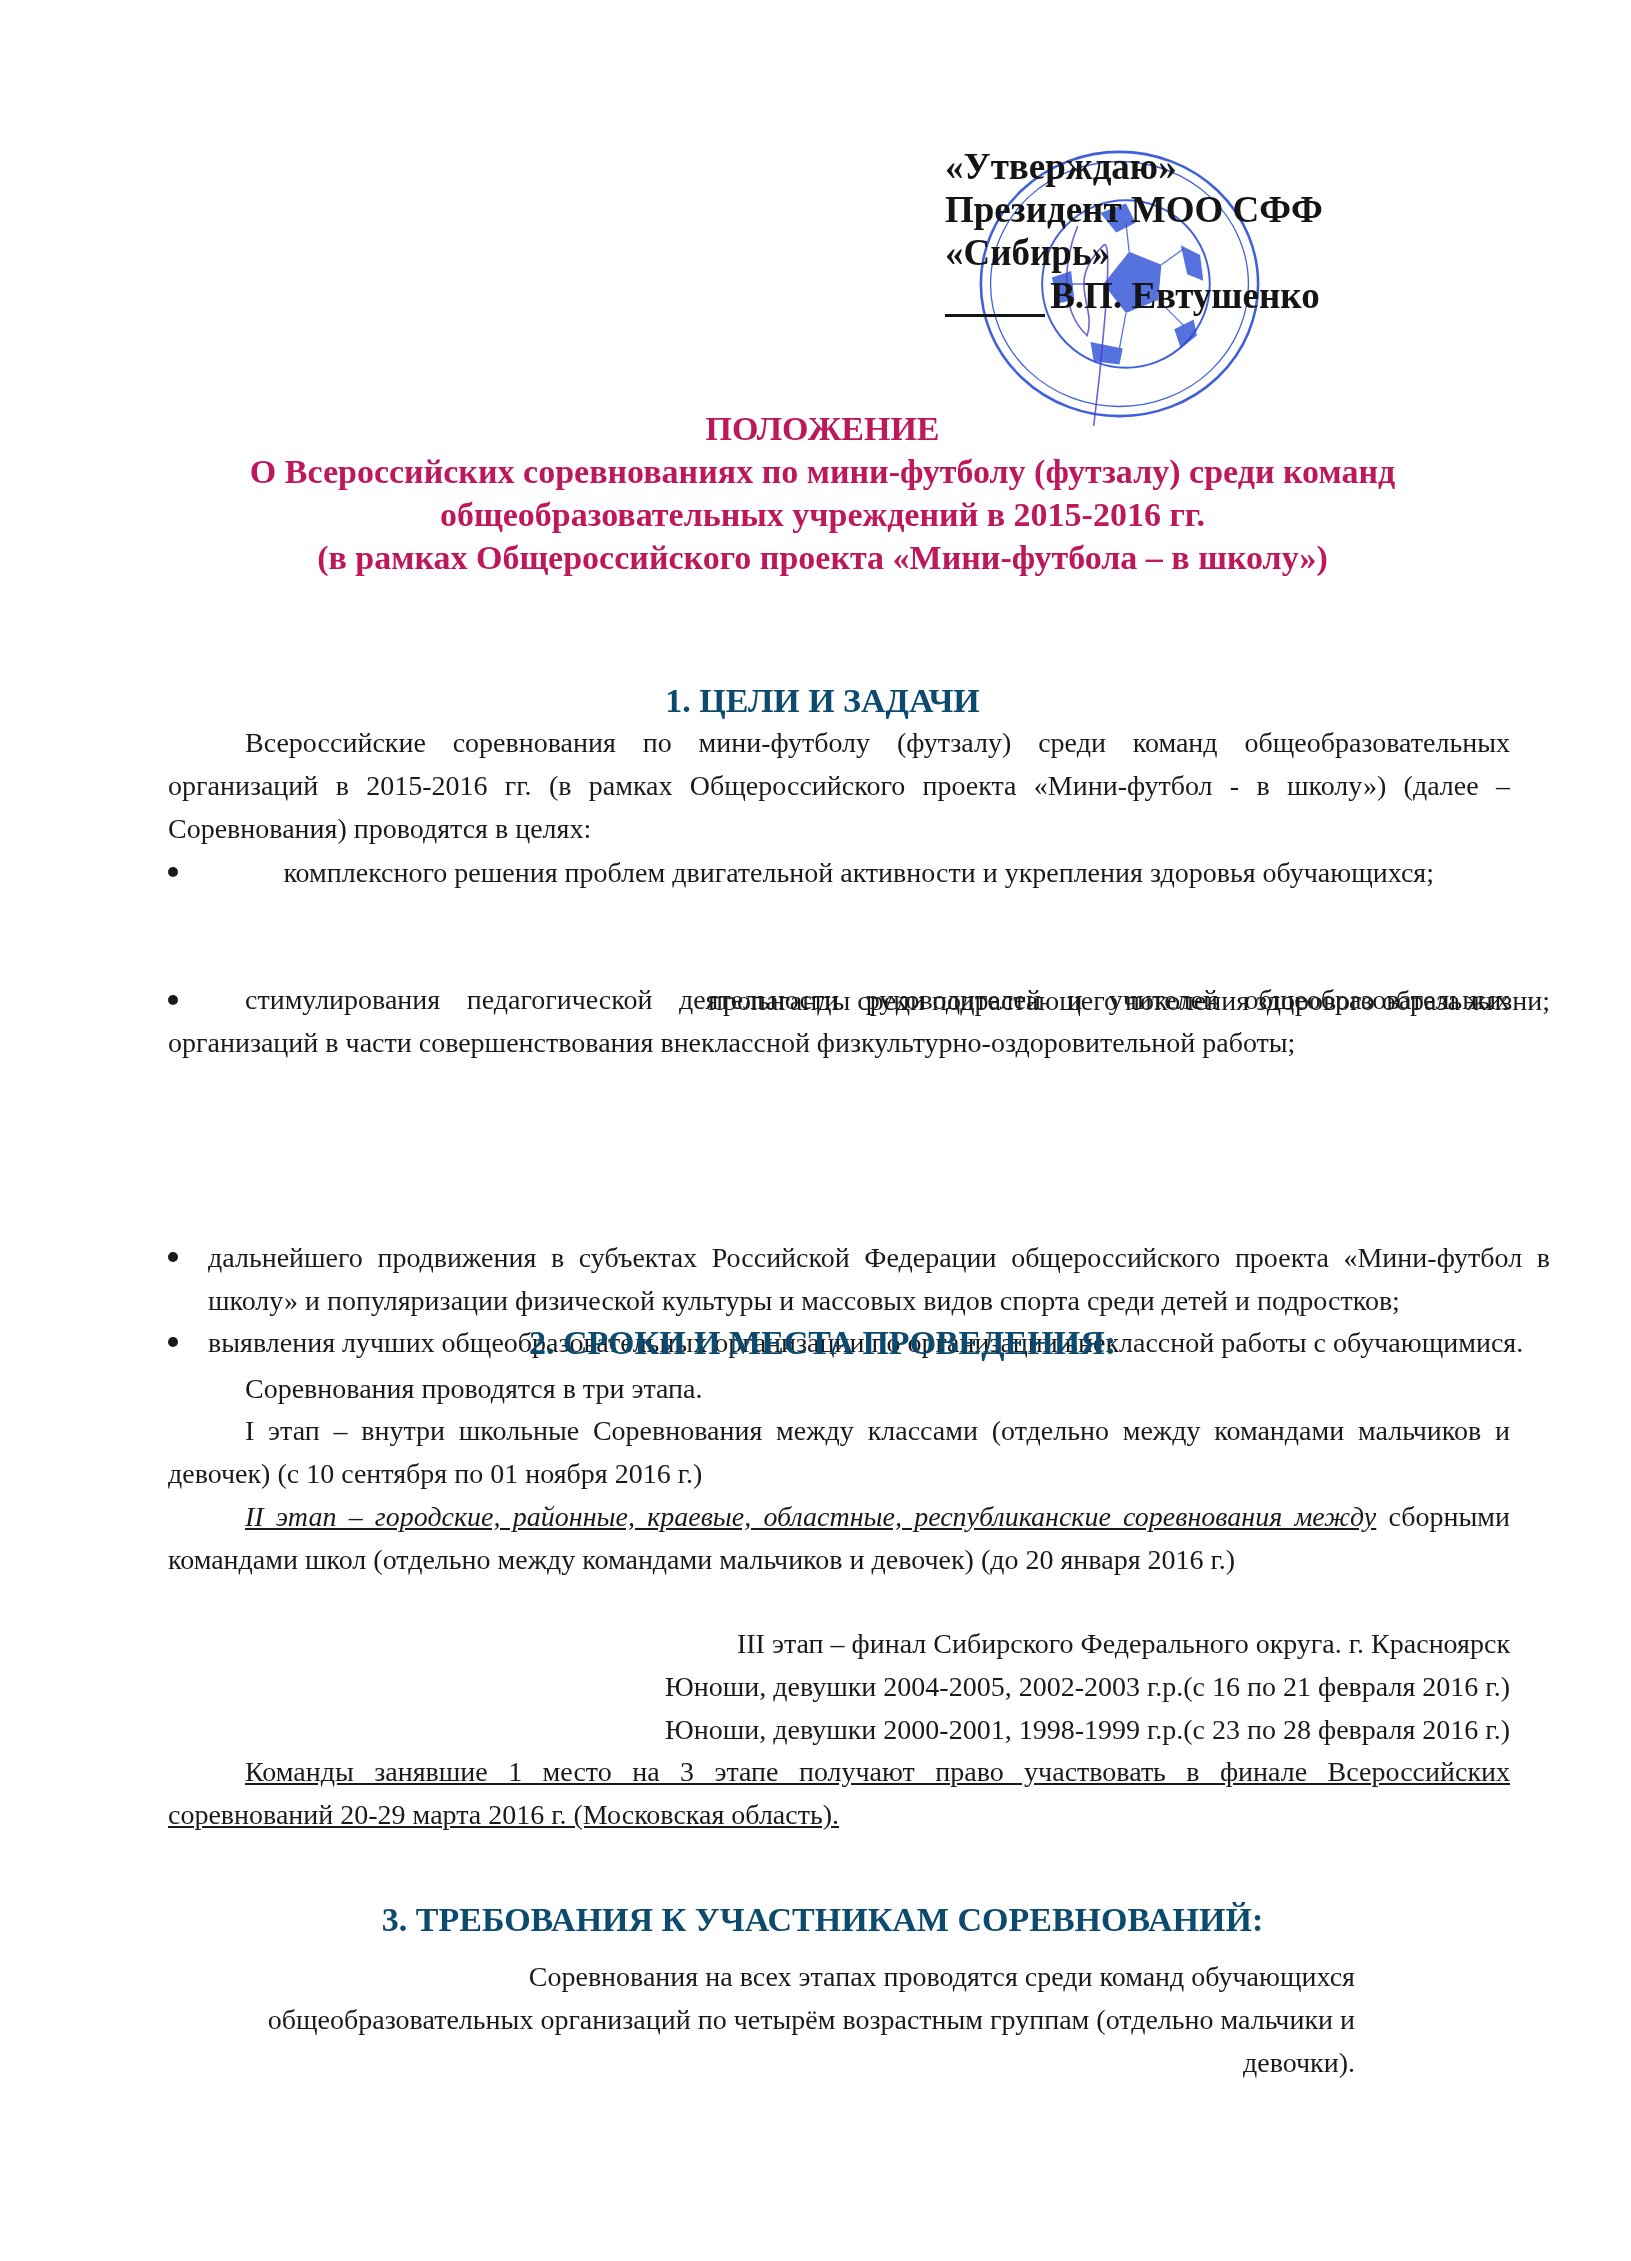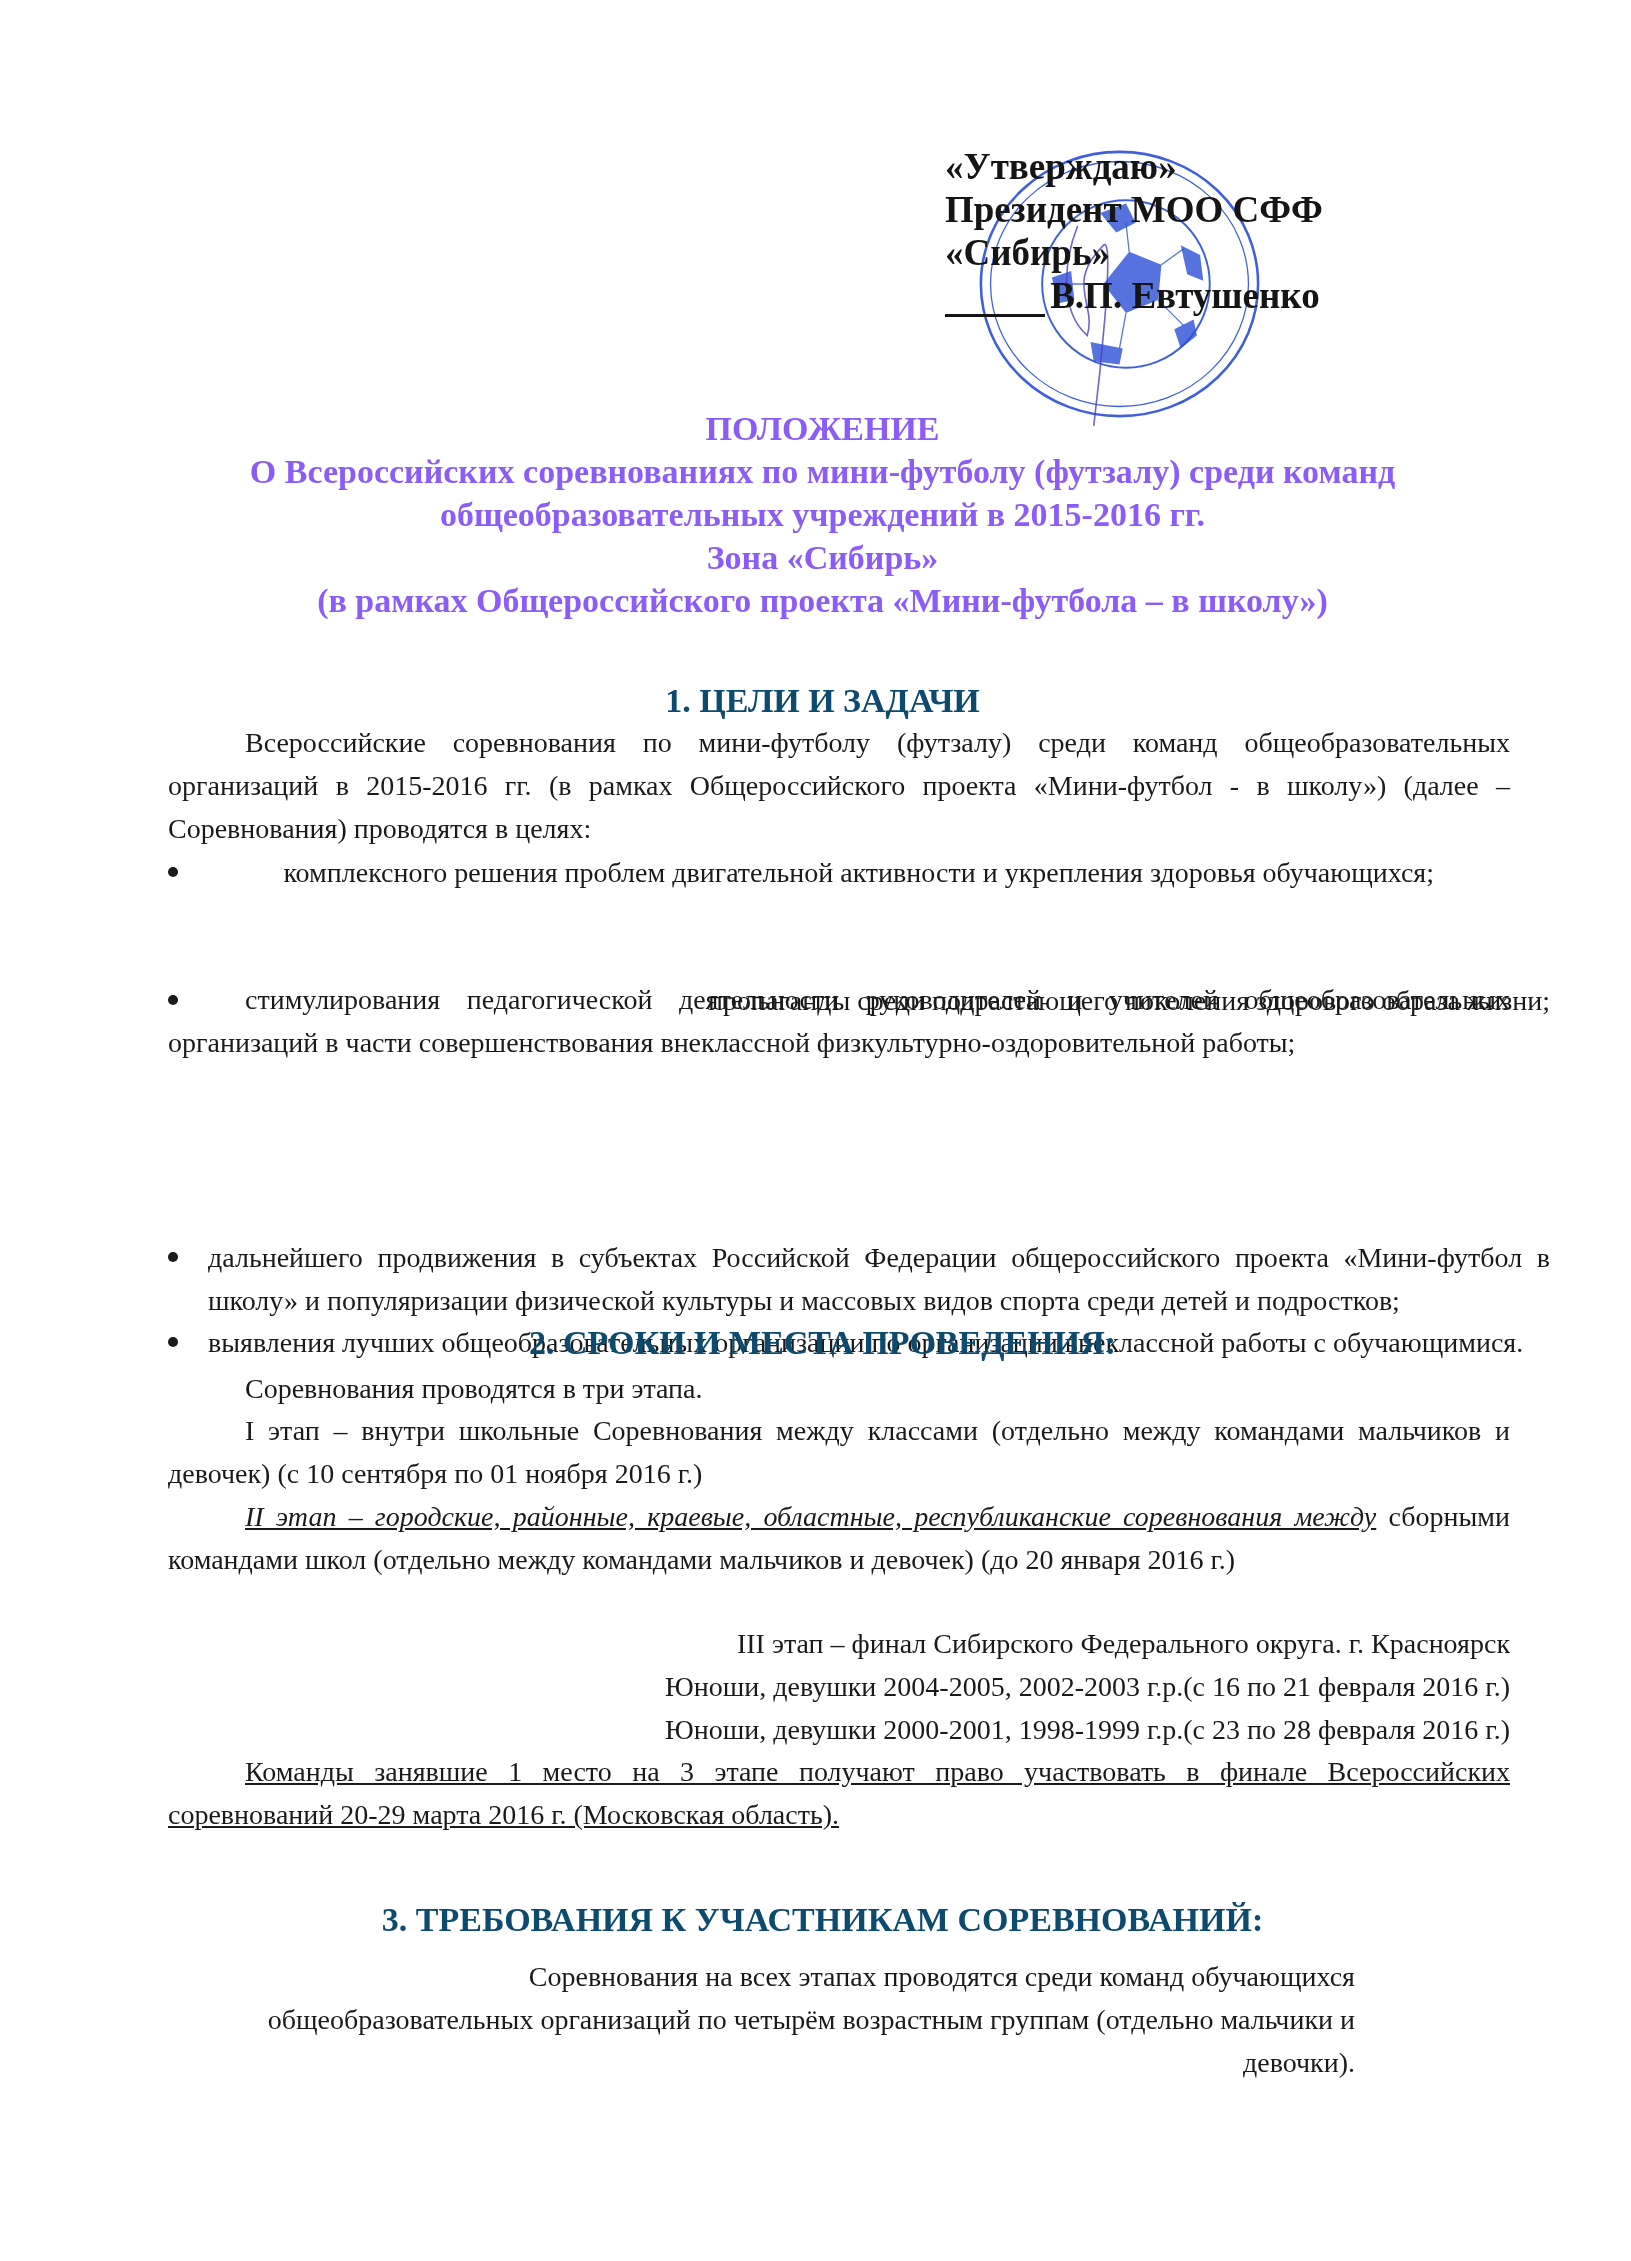--- a/index.html
+++ b/index.html
@@ -19,21 +19,21 @@
   .approve .sig-line { display: flex; align-items: flex-end; }
   .approve .rule { display: inline-block; width: 100px; border-bottom: 3.2px solid #151515; margin-right: 5.2px; height: 32px; }
 
   .stamp {
     position: absolute; left: 968px; top: 142px; width: 303px; height: 284px; z-index: 1;
   }
 
   
   .title-block {
     position: absolute; left: 161px; top: 407px; width: 1323px; text-align: center;
-    font-weight: bold; font-size: 34px; line-height: 43px; color: #8b5cf6;
+    font-weight: bold; font-size: 34px; line-height: 43px; color: #be185d;
   }
 
   .section-heading {
     position: absolute; left: 161px; width: 1323px; text-align: center;
     font-weight: bold; font-size: 34px; line-height: 40px; color: #0c4a6e;
   }
 
   .text {
     position: absolute; left: 168px; width: 1342px;
     font-size: 28px; line-height: 43px; text-align: justify; color: #1a1a1a;
@@ -82,21 +82,20 @@
     <div class="sig-line">
       <span class="rule"></span>
       <span>В.П. Евтушенко</span>
     </div>
   </div>
 
   <div class="title-block">
     <div>ПОЛОЖЕНИЕ</div>
     <div>О Всероссийских соревнованиях по мини-футболу (футзалу) среди команд</div>
     <div>общеобразовательных учреждений в 2015-2016 гг.</div>
-    <div>Зона «Сибирь»</div>
     <div>(в рамках Общероссийского проекта «Мини-футбола – в школу»)</div>
   </div>
 
   <div class="section-heading" style="top:681px;">1.  ЦЕЛИ И ЗАДАЧИ</div>
 
   <div class="text indent" style="top:721px;">Всероссийские соревнования по мини-футболу (футзалу) среди команд общеобразовательных организаций в 2015-2016 гг. (в рамках Общероссийского проекта «Мини-футбол - в школу») (далее – Соревнования) проводятся в целях:</div>
 
   <div class="text ta-left bullet" style="top:851px; width:1226px;">
     <span class="dot"></span>
     <span>комплексного решения проблем двигательной активности и укрепления здоровья обучающихся;</span>

